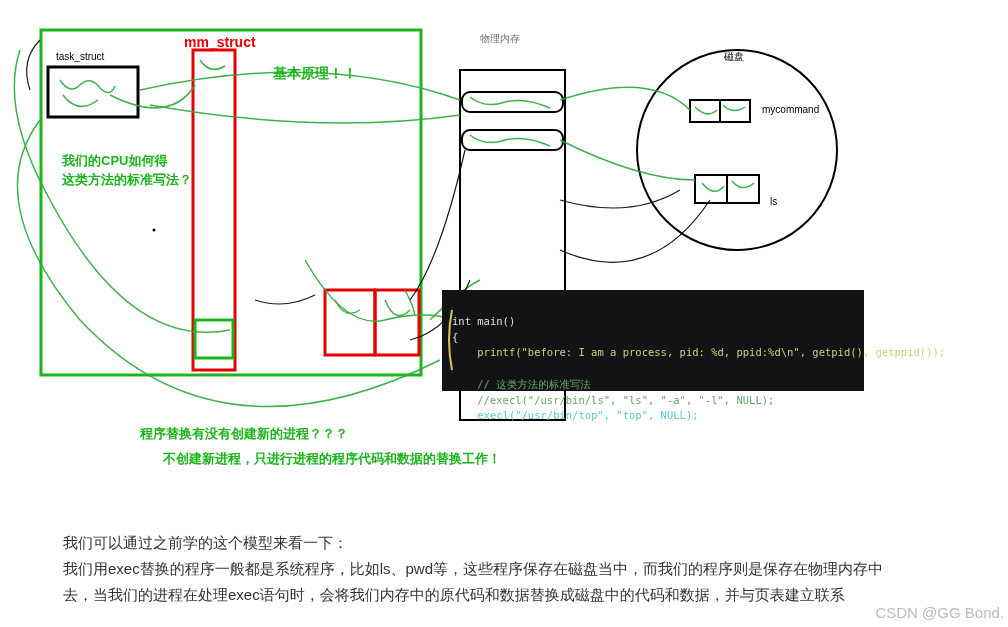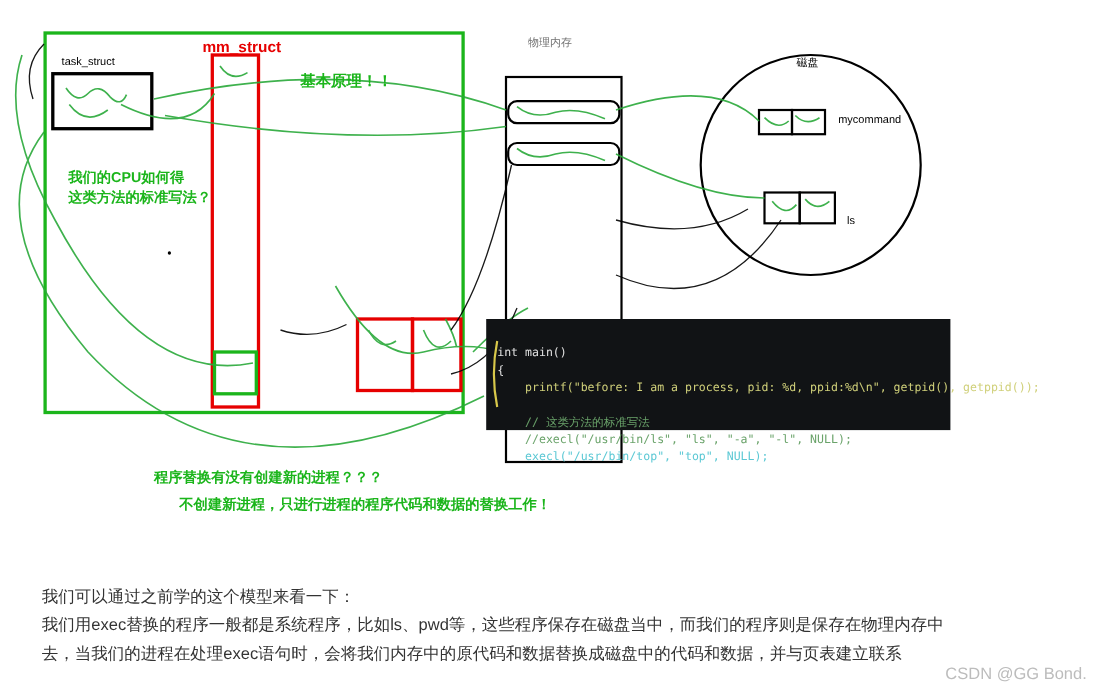--- a/index.html
+++ b/index.html
@@ -41,20 +41,21 @@
     white-space: pre;
   }
   .code-cyan { color: #5bc8d4; }
   .code-yellow { color: #d0d07a; }
   .code-comment { color: #6aa36a; }
   .para {
     position: absolute;
     font-size: 15px;
     color: #333;
     line-height: 1.7;
+    margin-left: 25px;
   }
   .watermark {
     position: absolute;
     color: #bcbcbc;
     font-size: 15px;
   }
   svg.overlay {
     position: absolute;
     left: 0;
     top: 0;
@@ -153,17 +154,17 @@
 <span class="code-yellow">    printf("before: I am a process, pid: %d, ppid:%d\n", getpid(), getppid());</span>
 
 <span class="code-comment">    // 这类方法的标准写法</span>
 <span class="code-comment">    //execl("/usr/bin/ls", "ls", "-a", "-l", NULL);</span>
 <span class="code-cyan">    execl("/usr/bin/top", "top", NULL);</span></div>
 
 <div class="para" style="left:38px; top:530px;">我们可以通过之前学的这个模型来看一下：</div>
 <div class="para" style="left:38px; top:556px;">我们用exec替换的程序一般都是系统程序，比如ls、pwd等，这些程序保存在磁盘当中，而我们的程序则是保存在物理内存中</div>
 <div class="para" style="left:38px; top:582px;">去，当我们的进程在处理exec语句时，会将我们内存中的原代码和数据替换成磁盘中的代码和数据，并与页表建立联系</div>
 
-<div class="watermark" style="right:20px; bottom:6px;margin-left:48px;">CSDN @GG Bond.</div>
+<div class="watermark" style="right:4px; bottom:6px;margin-left:48px;">CSDN @GG Bond.</div>
 
 <svg class="overlay" width="1008" height="627">
   <path d="M452 310 q-6 30 0 60" stroke="#d8c84a" stroke-width="2" fill="none"></path>
 </svg>
 
 </body></html>

